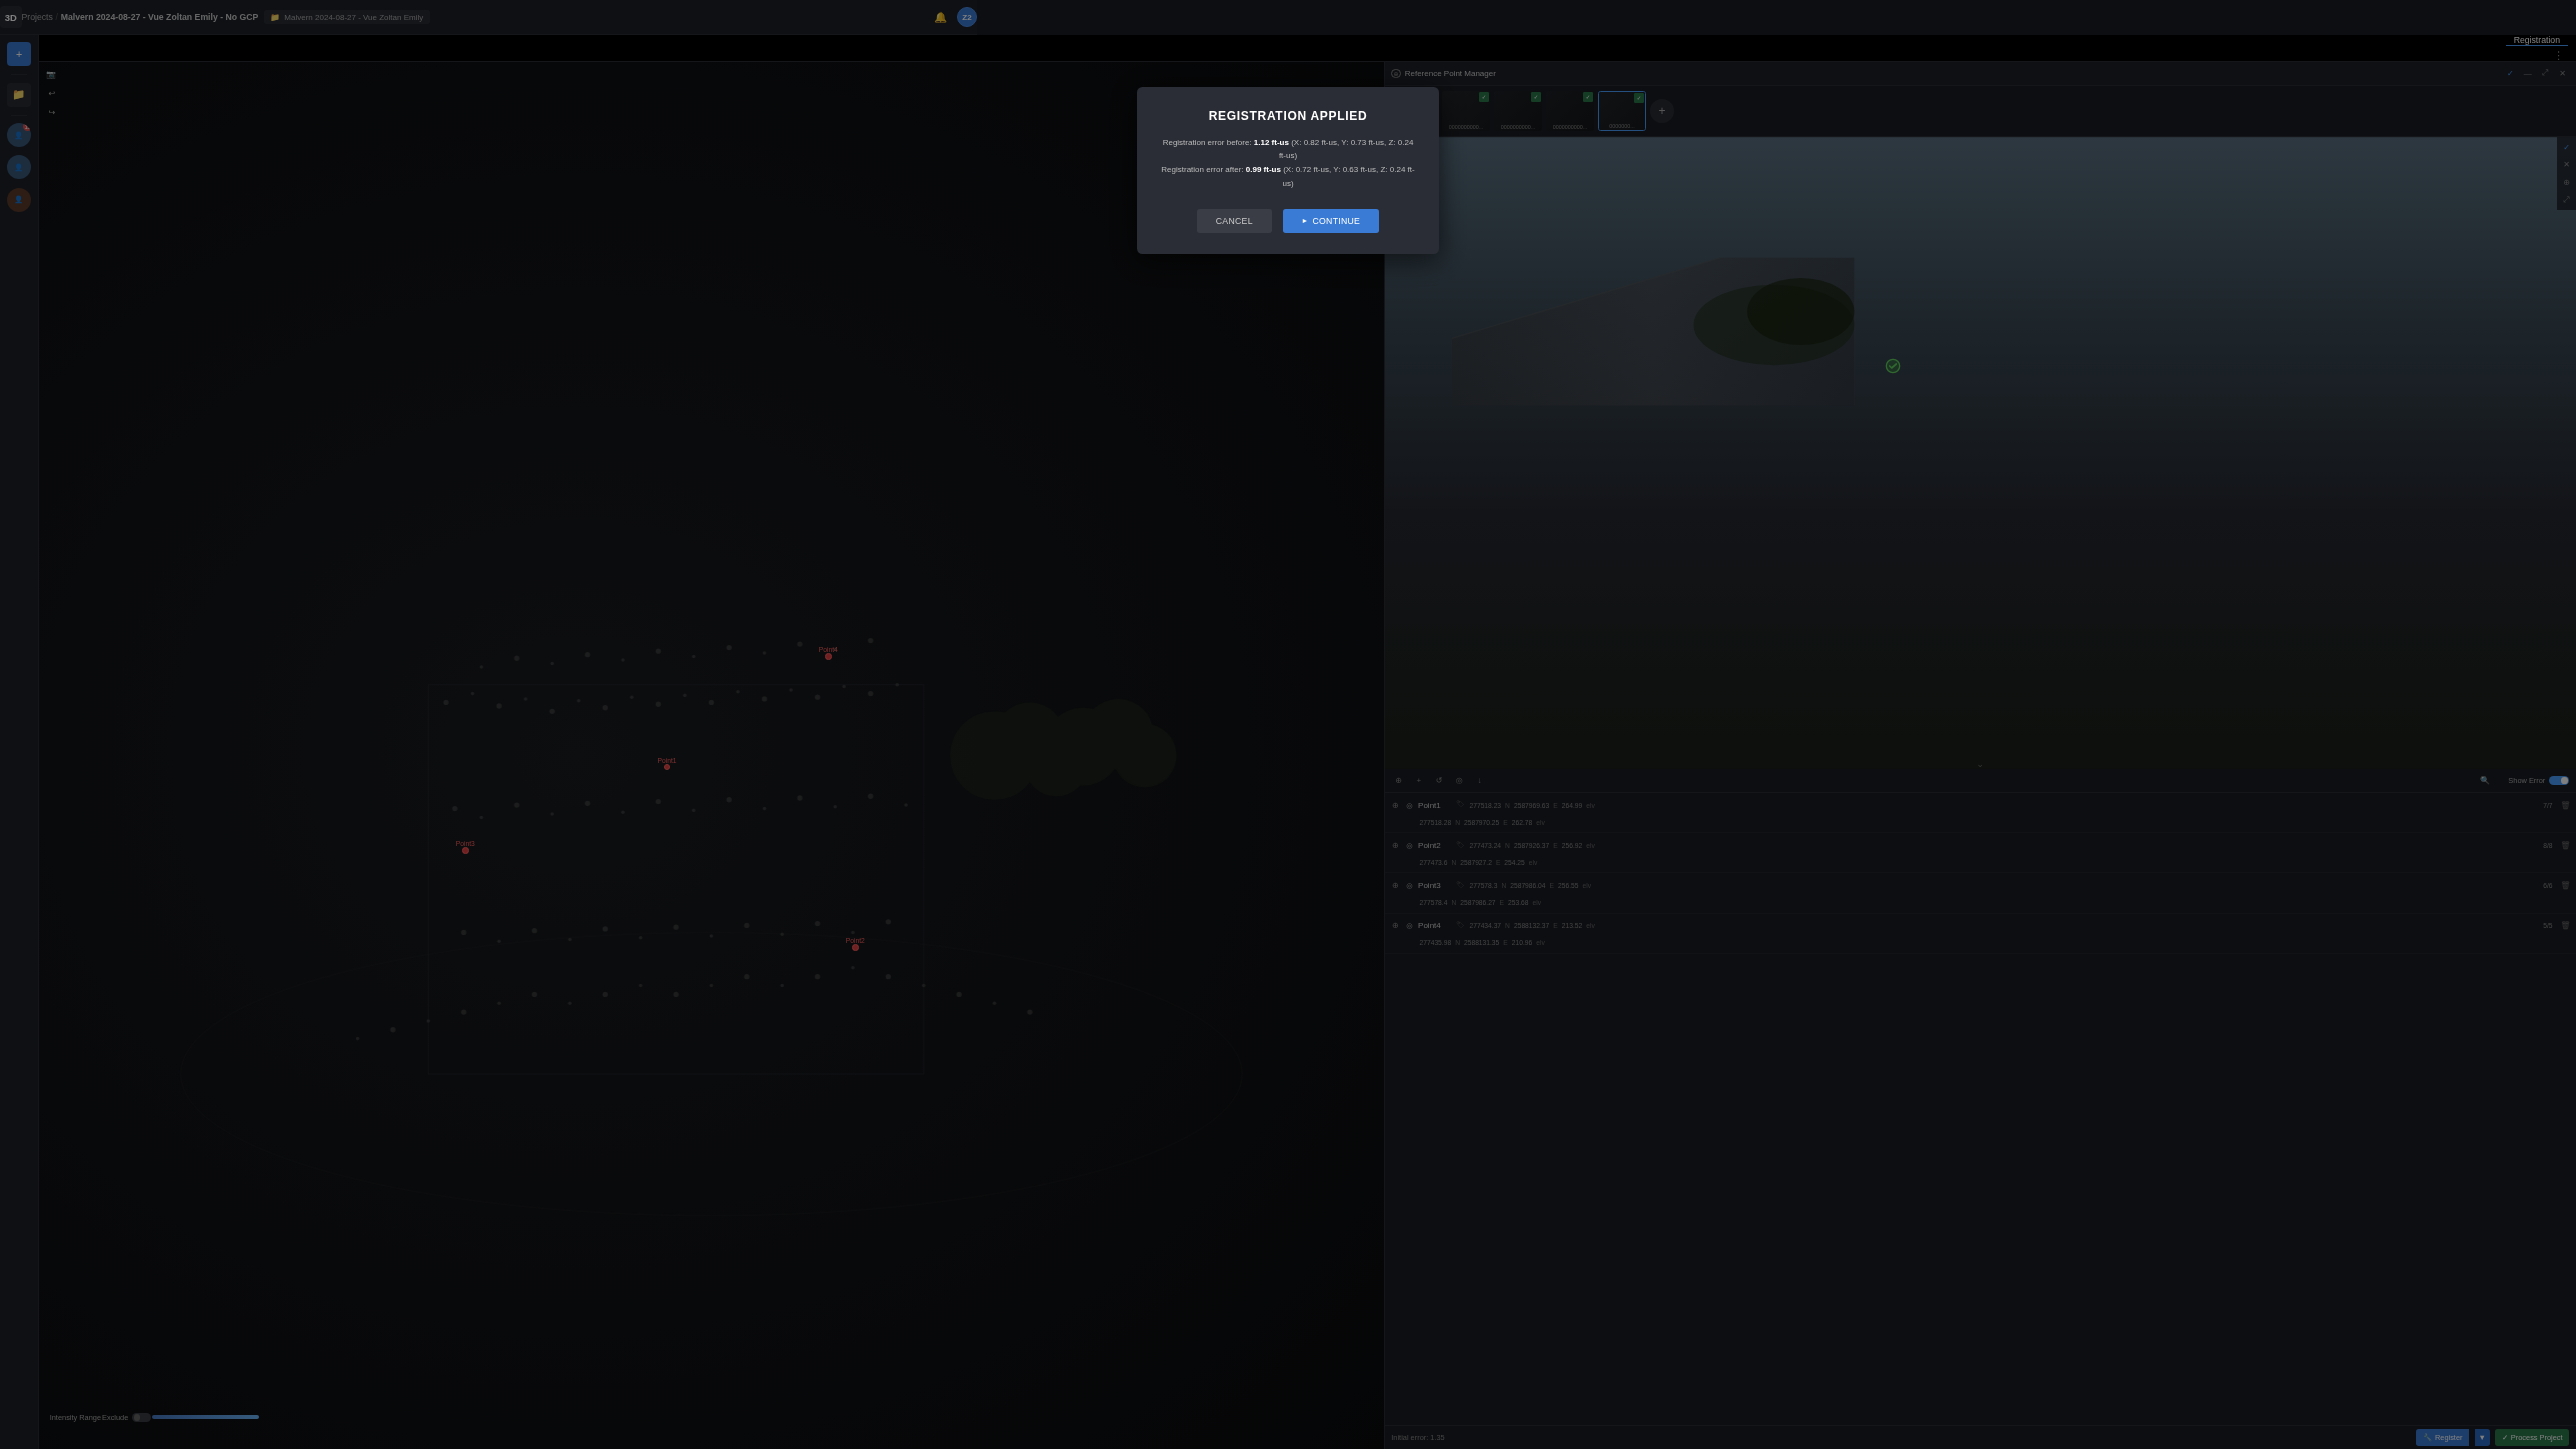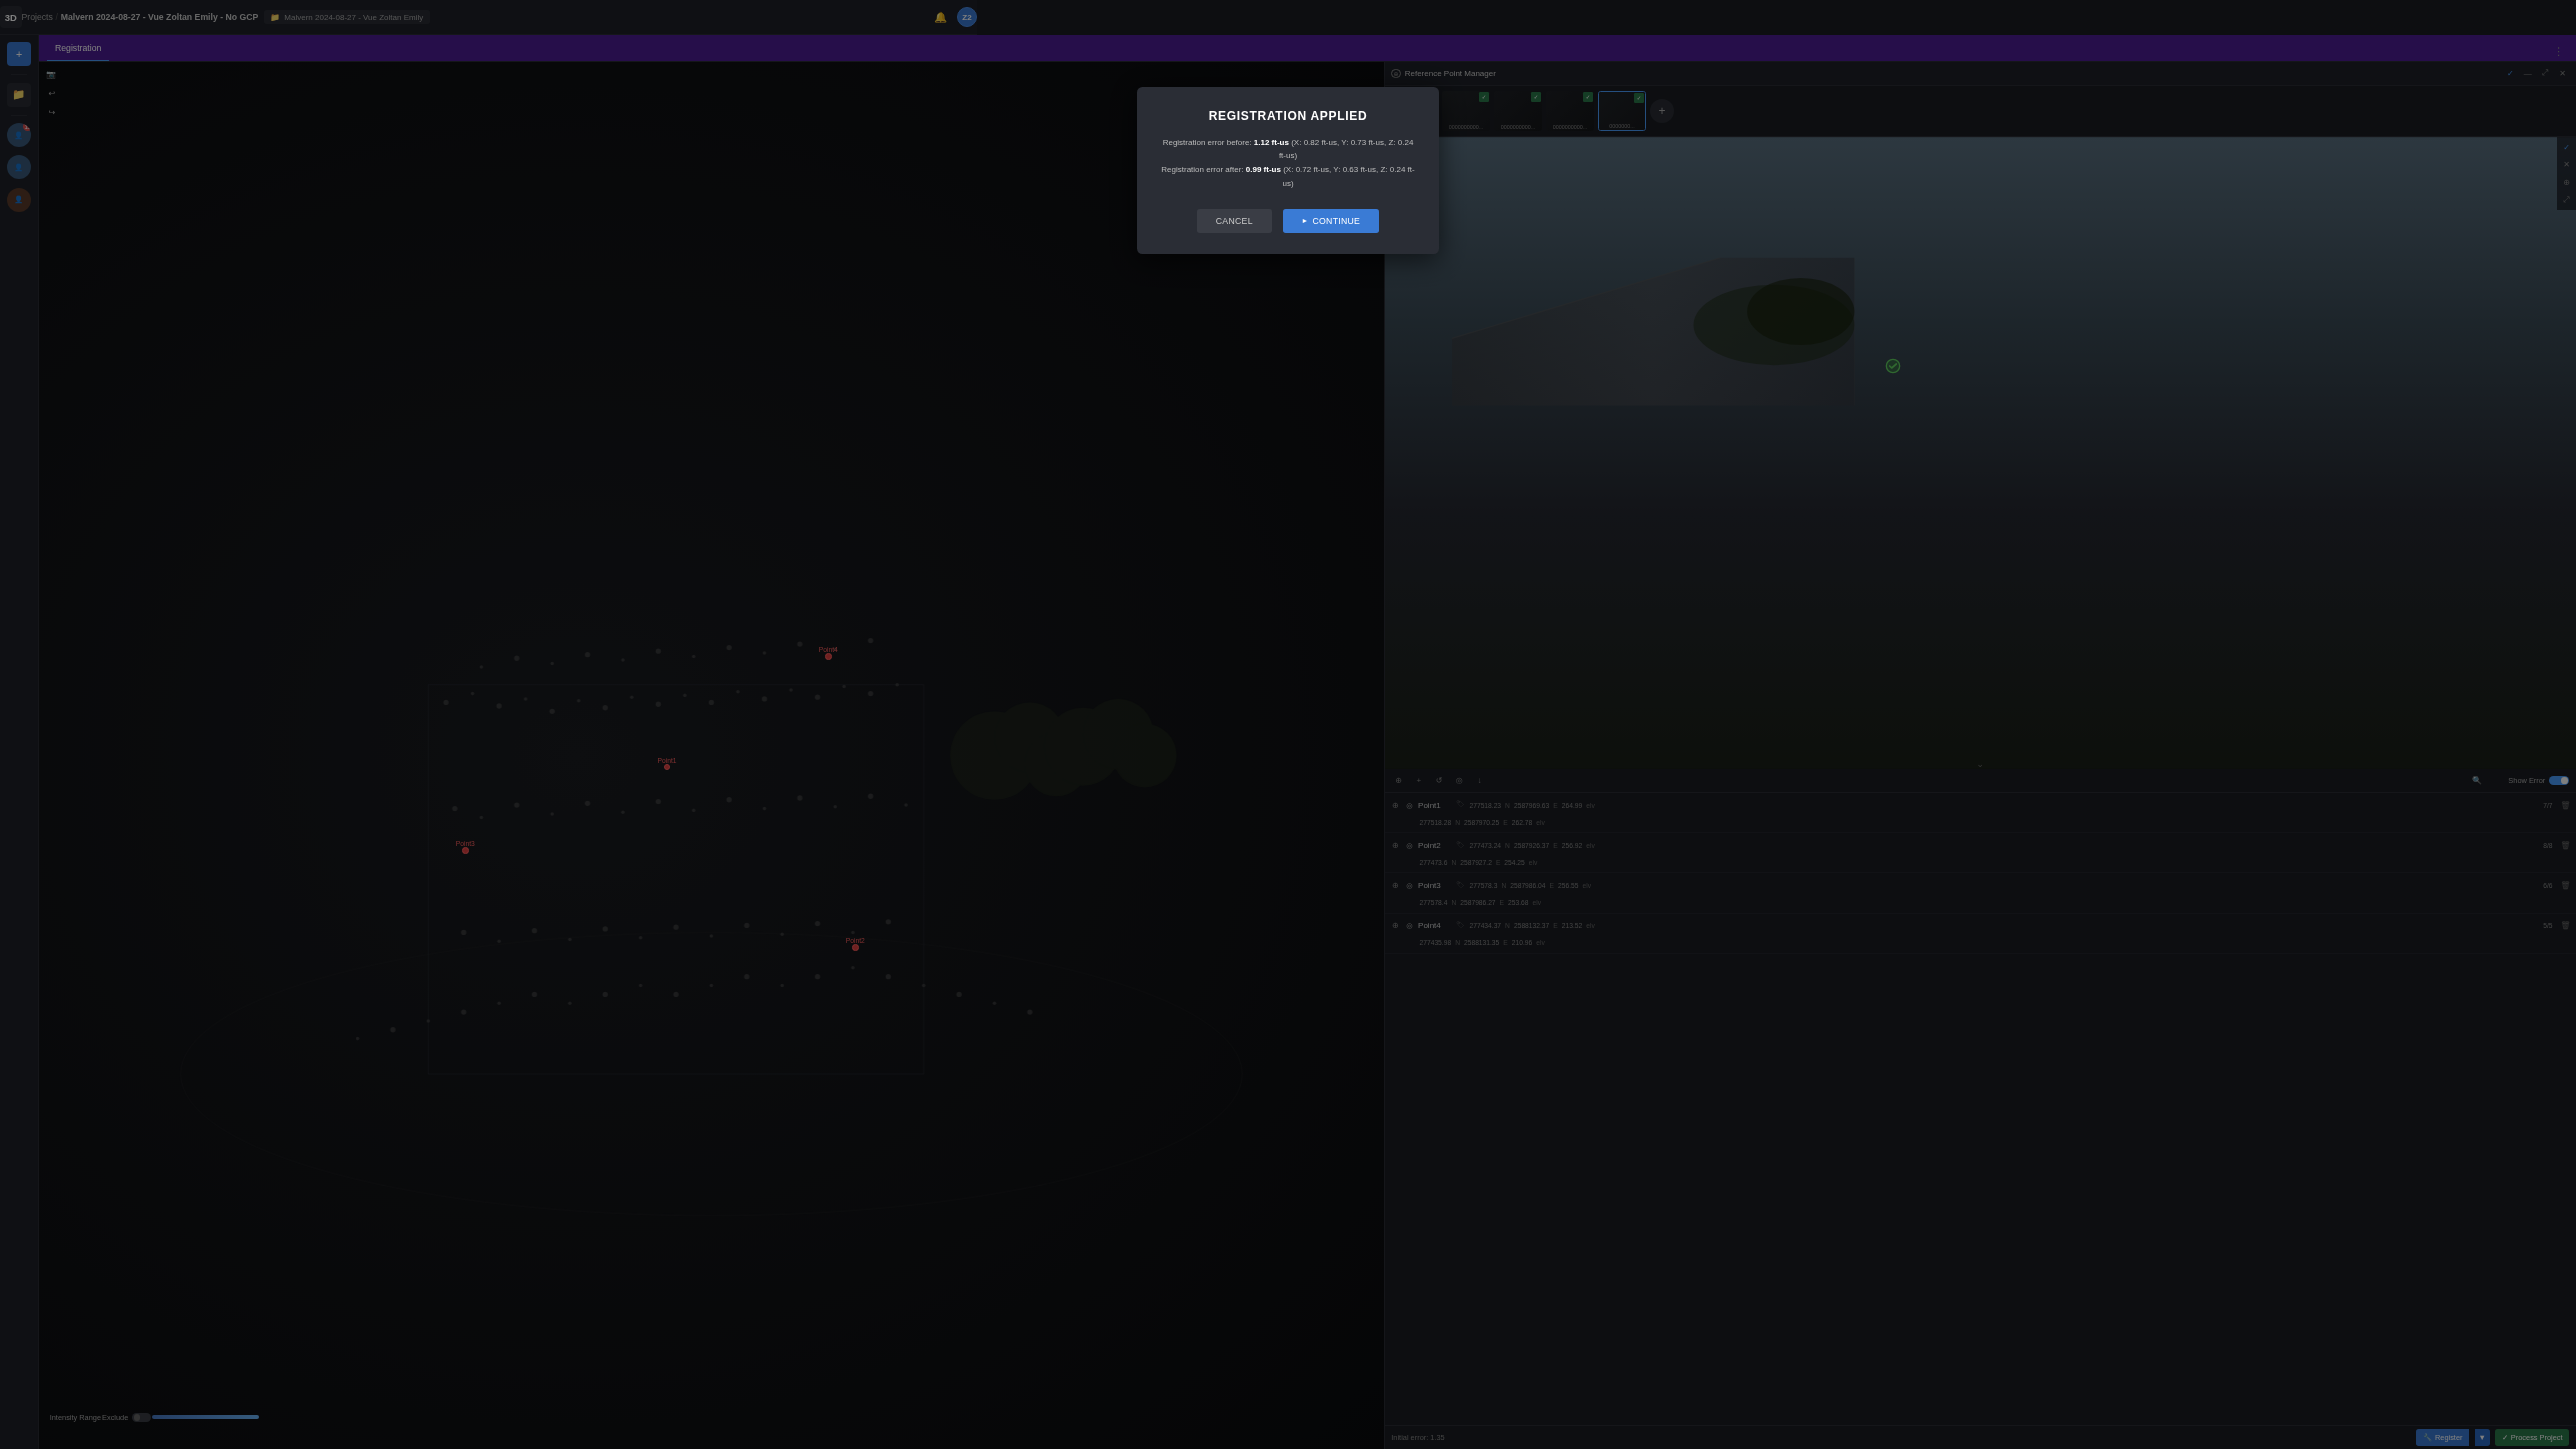--- a/index.html
+++ b/index.html
@@ -114,24 +114,25 @@
       position: absolute;
       top: 35px; left: 39px;
       width: calc(100% - 39px);
       height: calc(100% - 35px);
       display: flex; flex-direction: column;
     }
 
     
     .tab-bar {
       height: 27px;
-      background: #4c1d95;
+      background: #000000;
       border-bottom: 0.7px solid #2a2d35;
       display: flex; align-items: flex-end;
       padding: 0 8px;
+      flex-direction: column;
     }
     .tab-item {
       padding: 0 8px;
       height: 100%;
       display: flex; align-items: center;
       font-size: 8.7px;
       color: #aaa;
       cursor: pointer;
       border-bottom: 1.3px solid transparent;
     }
@@ -357,21 +358,21 @@
     }
     .pt-search {
       margin-left: auto;
       width: 13.4px; height: 13.4px;
       display: flex; align-items: center; justify-content: center;
       font-size: 8px; color: #888;
     }
     .show-error-toggle {
       display: flex; align-items: flex-end; gap: 4px;
       font-size: 7.4px; color: #aaa;
-      margin-left: 19px;
+      margin-left: 11px;
     }
     .toggle-on {
       width: 20px; height: 9.4px;
       border-radius: 4.7px;
       background: #4a9eff;
       position: relative;
     }
     .toggle-on::after {
       content: '';
       position: absolute;

